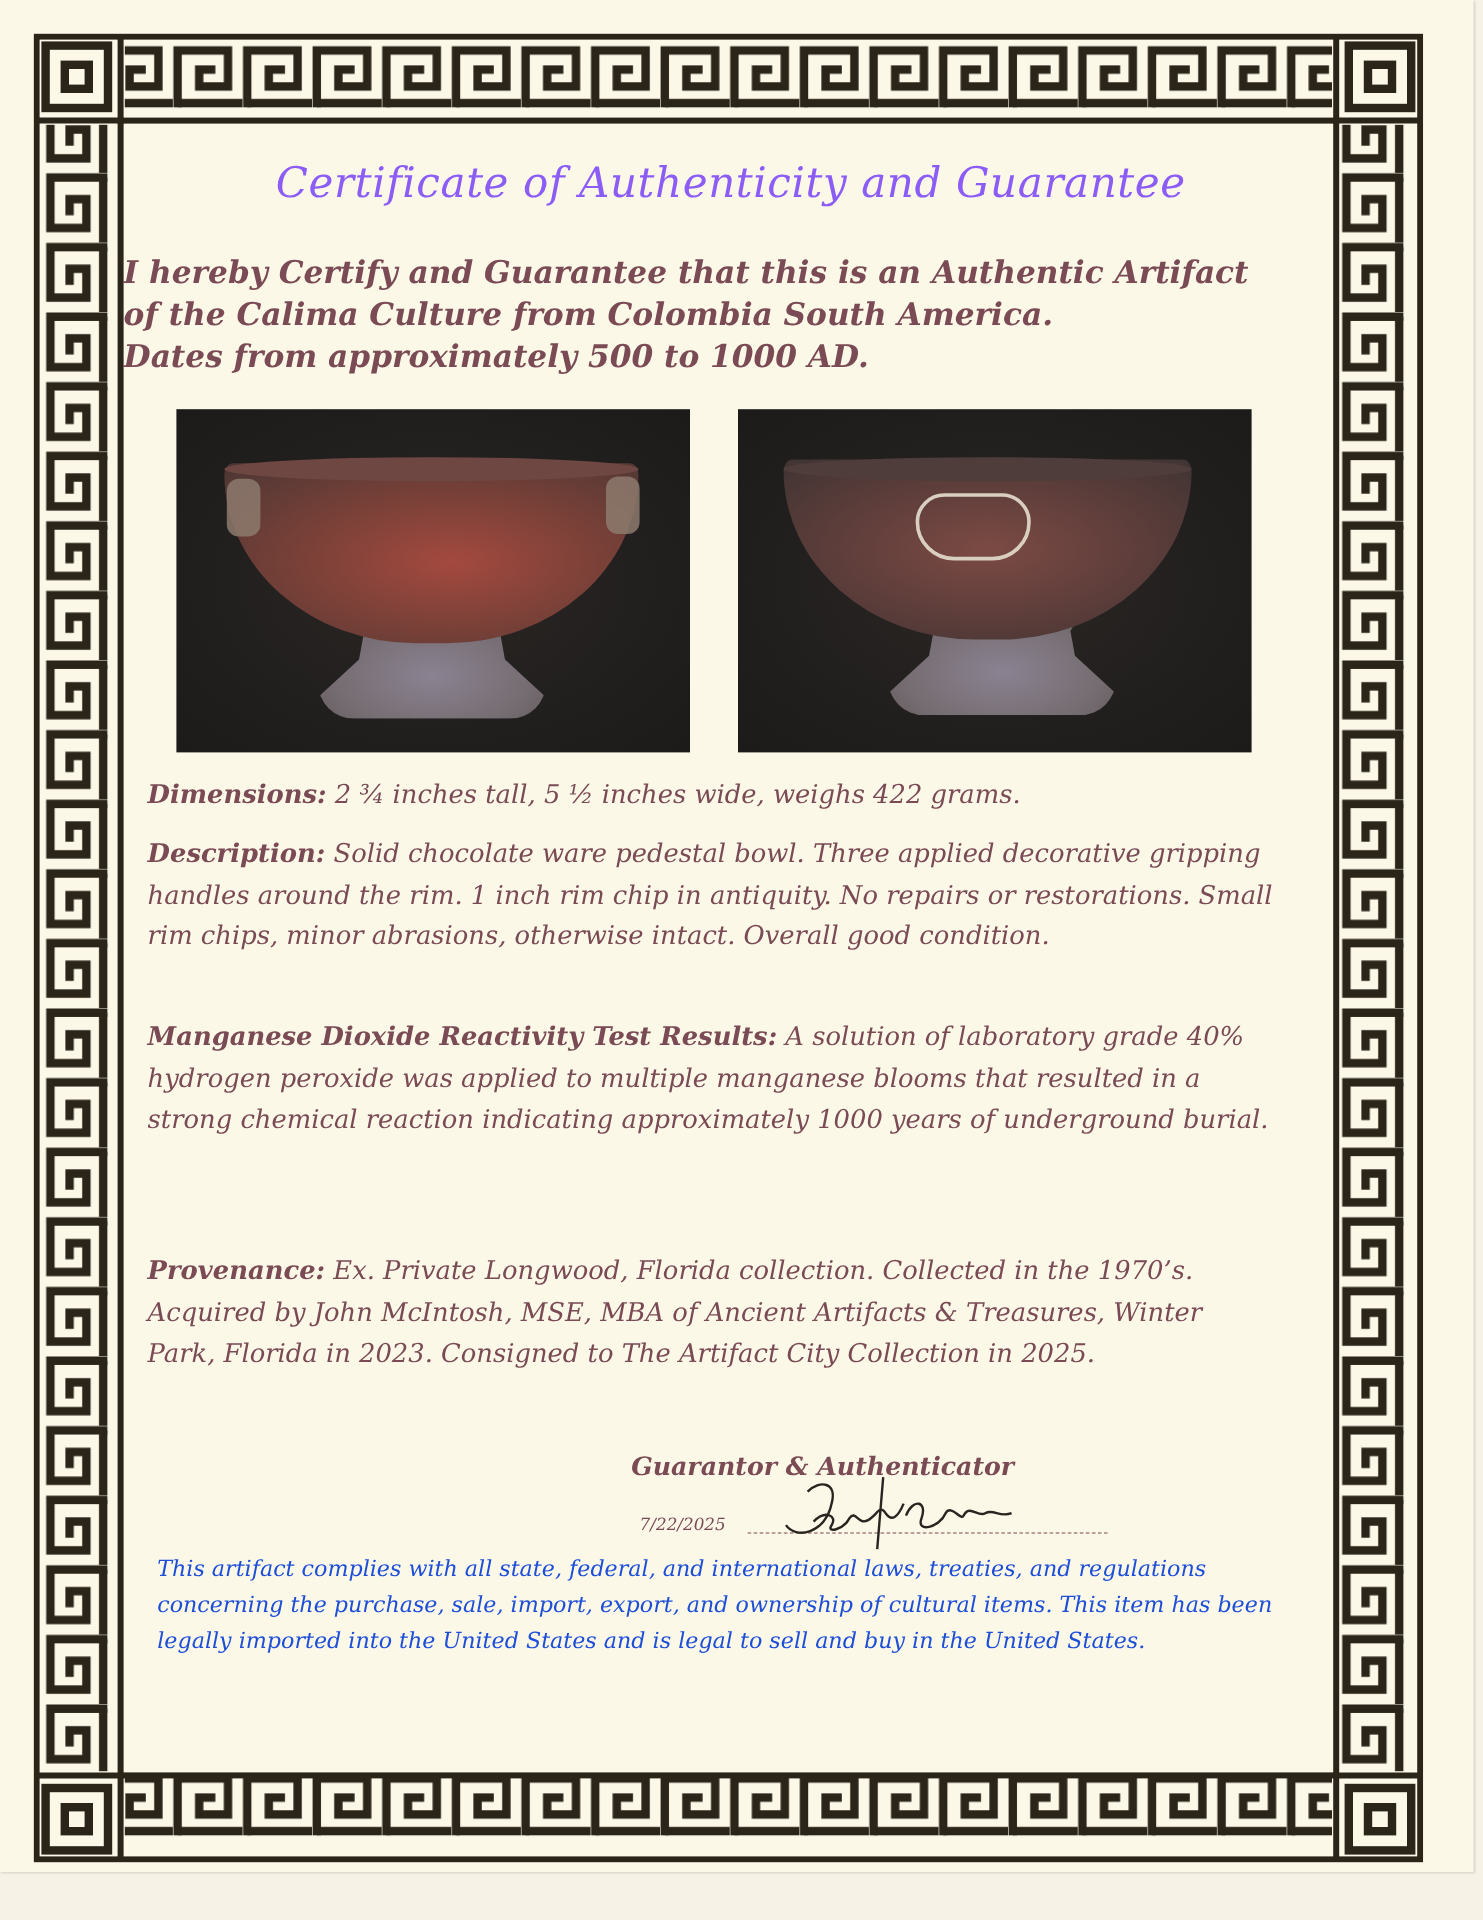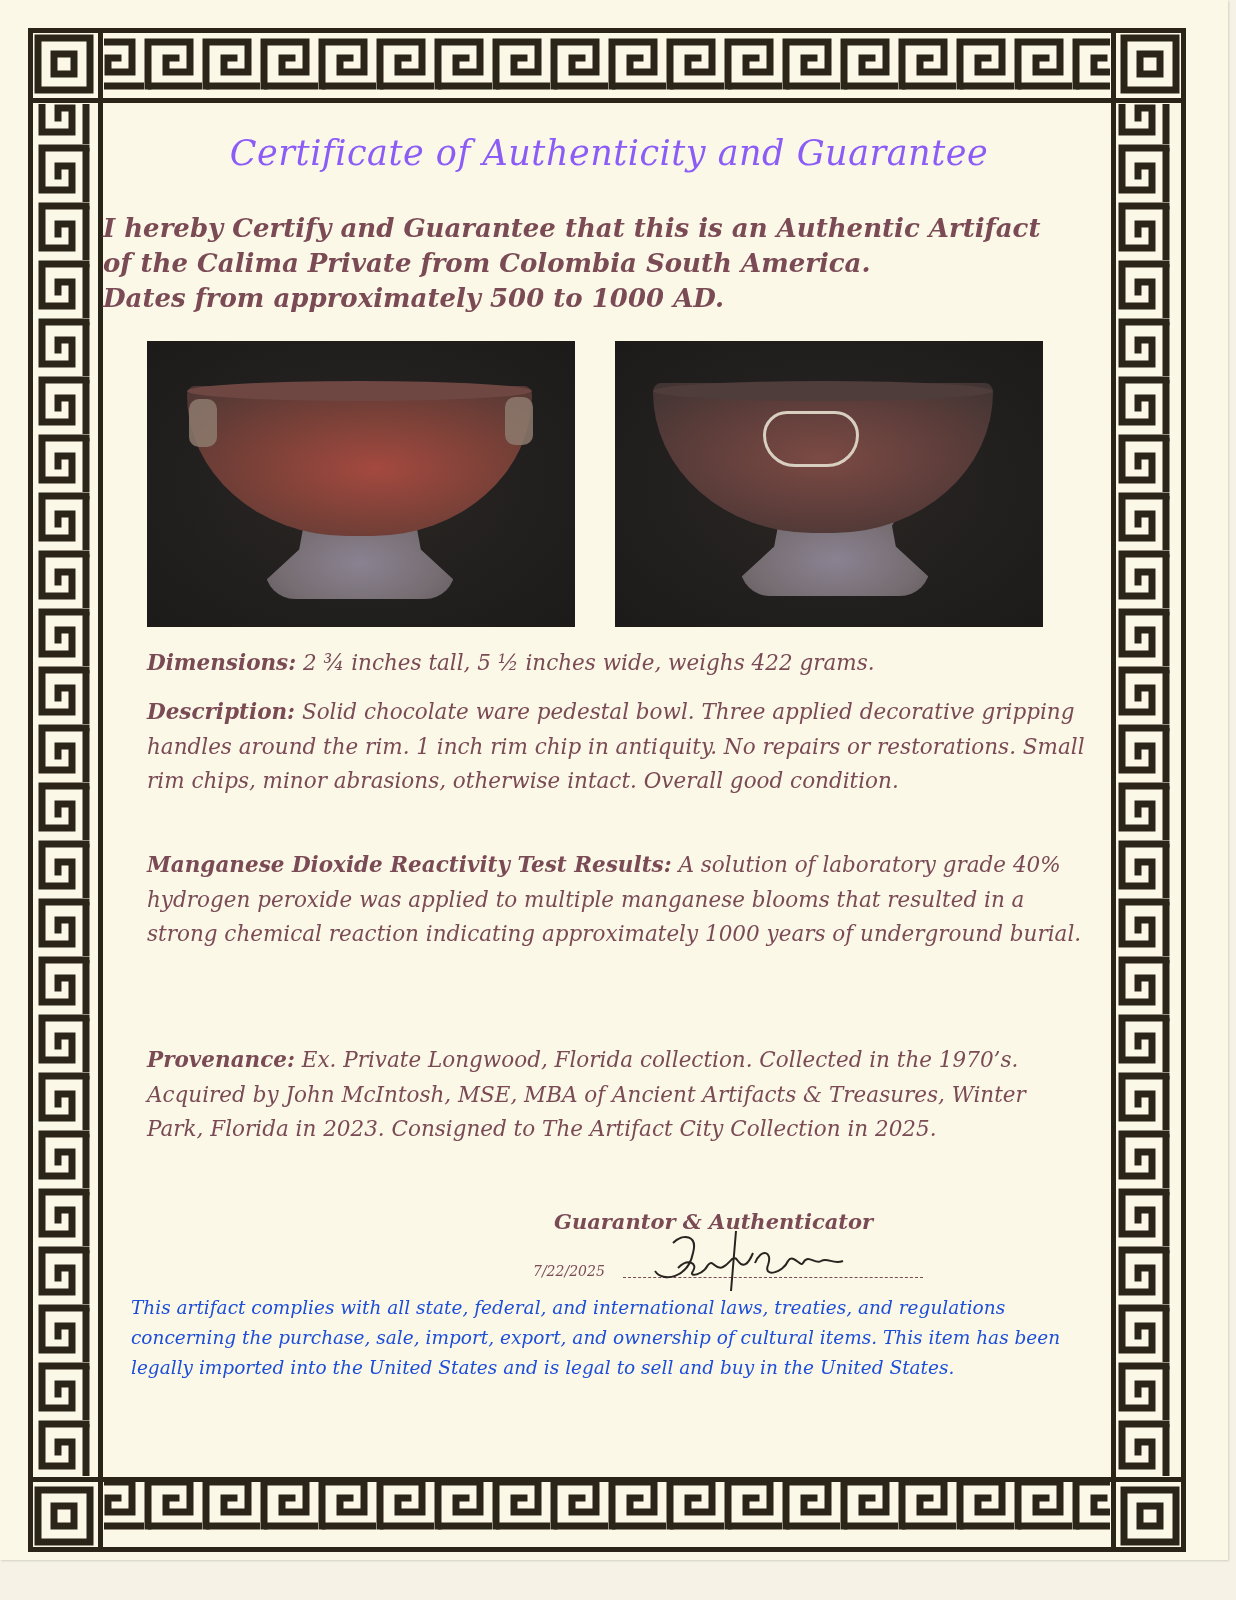--- a/index.html
+++ b/index.html
@@ -63,21 +63,21 @@
   .p2 .foot { left: 125px; top: 165px; }
   .handle {
     position: absolute; width: 28px; height: 48px; border-radius: 10px;
     background: #8d7a6d; opacity: 0.85;
   }
   .emblem {
     position: absolute; left: 148px; top: 70px; width: 90px; height: 50px;
     border: 3px solid #d9cfc0; border-radius: 30px 30px 40px 40px;
   }
   .sec {
-    position: absolute; left: 44px; width: 940px;
+    position: absolute; left: 20px; width: 940px;
     font-style: italic; font-size: 21.5px; line-height: 34.5px; color: #7a4a55;
   }
   .sec .lbl { font-weight: bold; }
   .sig {
     position: absolute; font-style: italic; font-weight: bold; font-size: 21px; color: #7a4a55;
   }
   .date {
     position: absolute; left: 430px; top: 1160px; font-style: italic; font-size: 14px; color: #7a4a55;
   }
   .sigline {
@@ -137,21 +137,21 @@
       <use href="#cornerSq" x="0" y="1452"></use>
       <use href="#cornerSq" x="1086" y="1452"></use>
     </svg>
   </div>
 
   <div class="content">
     <div class="title">Certificate of Authenticity and Guarantee</div>
 
     <div class="certify">
       <div>I hereby Certify and Guarantee that this is an Authentic Artifact</div>
-      <div>of the Calima Private from Colombia South America.</div>
+      <div>of the Calima Culture from Colombia South America.</div>
       <div>Dates from approximately 500 to 1000 AD.</div>
     </div>
 
     <div class="photo p1" title="Calima pedestal bowl, side view with rim handles">
       <div class="foot"></div>
       <div class="bowl"></div>
       <div class="rim"></div>
       <div class="handle" style="left:42px;top:58px;"></div>
       <div class="handle" style="left:358px;top:56px;"></div>
     </div>
@@ -172,21 +172,21 @@
     </div>
 
     <div class="sec" style="top:745px;font-style:italic;">
       <span class="lbl">Manganese Dioxide Reactivity Test Results:</span><span> A solution of laboratory grade 40% hydrogen peroxide was applied to multiple manganese blooms that resulted in a strong chemical reaction indicating approximately 1000 years of underground burial.</span>
     </div>
 
     <div class="sec" style="top:900px;margin-top:40px;">
       <span class="lbl">Provenance:</span><span> Ex. Private Longwood, Florida collection. Collected in the 1970’s. Acquired by John McIntosh, MSE, MBA of Ancient Artifacts &amp; Treasures, Winter Park, Florida in 2023. Consigned to The Artifact City Collection in 2025.</span>
     </div>
 
-    <div class="sig" style="left:423px;top:1106px;margin-left:28px;">Guarantor &amp; Authenticator</div>
+    <div class="sig" style="left:423px;top:1106px;">Guarantor &amp; Authenticator</div>
 
     <div class="date">7/22/2025</div>
     <div class="sigline"></div>
     <svg class="signature" viewBox="0 0 230 70" aria-label="Tom Chapman">
       <path d="M30 20 C40 10, 55 12, 50 30 C45 55, 20 60, 12 48 M35 45 C45 35, 55 40, 50 48 C45 55, 60 52, 65 42 C70 35, 72 48, 80 44 C88 40, 90 30, 95 38 C100 45, 105 42, 110 30 M112 40 C118 25, 130 28, 125 42 C120 55, 140 50, 145 38 C150 30, 158 45, 160 40 C165 30, 172 42, 178 38 C185 34, 190 42, 200 38 M93 8 L88 68" fill="none" stroke="#2a2420" stroke-width="2"></path>
     </svg>
 
     <div class="legal">This artifact complies with all state, federal, and international laws, treaties, and regulations concerning the purchase, sale, import, export, and ownership of cultural items. This item has been legally imported into the United States and is legal to sell and buy in the United States.</div>
   </div>
 </div>

